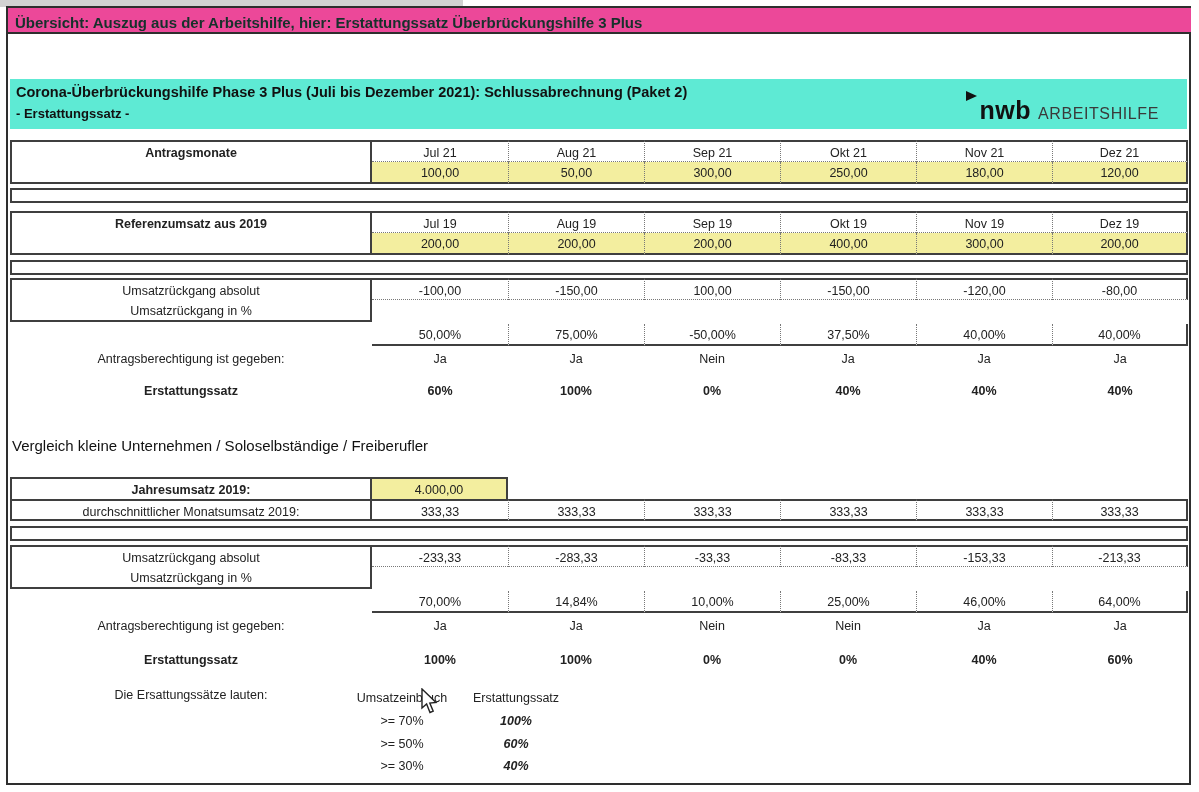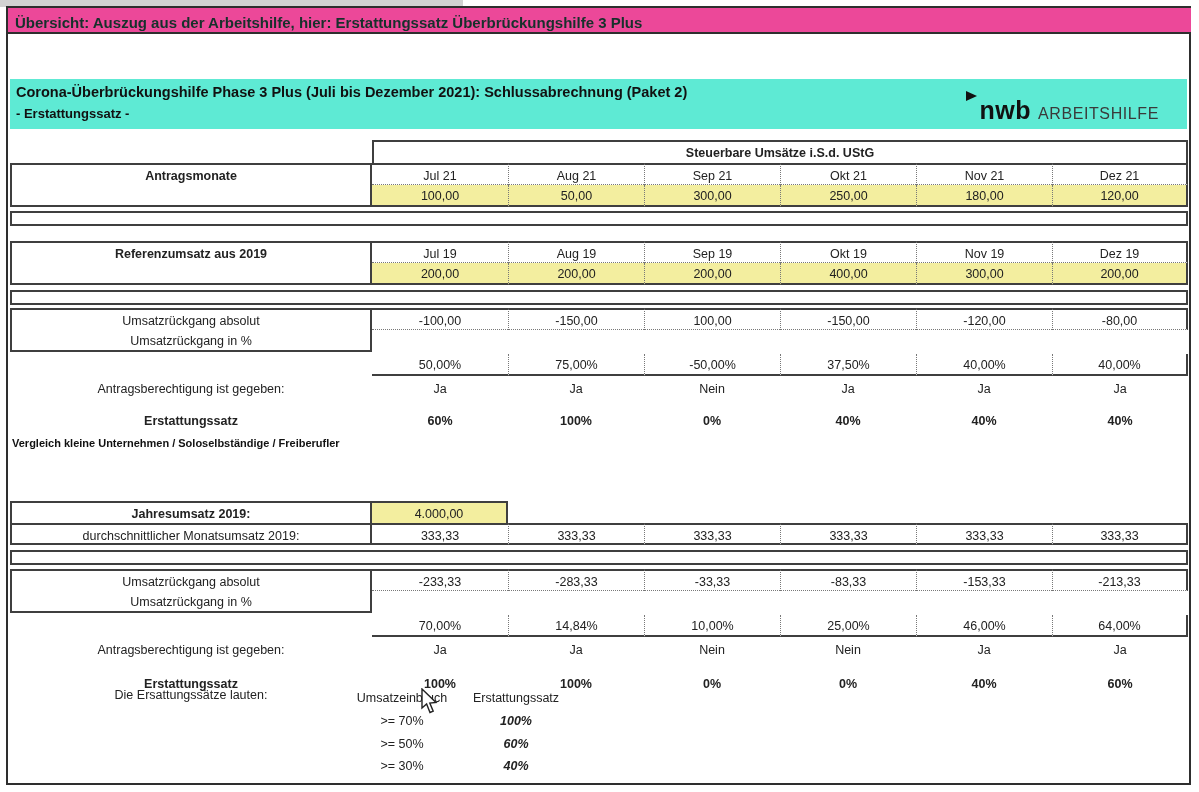--- a/index.html
+++ b/index.html
@@ -54,31 +54,31 @@
   .da > .cell:first-child{border-left:none;}
   .da > .cell:last-child{border-right:2px solid #3f3f3f;}
   .dp > .cell{border-bottom:2px solid #3f3f3f;border-left:1px dotted #787878;margin-top:24px;}
   .dp > .cell:first-child{border-left:none;}
   .dp > .cell:last-child{border-right:2px solid #3f3f3f;}
   
   .an-val{background:#f3ee9f;border-top:2px solid #3f3f3f;border-right:2px solid #3f3f3f;box-sizing:border-box;}
   .mv > .cell{border-top:2px solid #3f3f3f;border-bottom:2px solid #3f3f3f;border-left:1px dotted #787878;}
   .mv > .cell:first-child{border-left:none;}
   .mv > .cell:last-child{border-right:2px solid #3f3f3f;}
-  .section-title{position:absolute;left:12px;top:437px;font-size:11px;font-weight:bold;color:#111;}
-  .sheet2{position:absolute;left:10px;top:501px;width:1178px;}
+  .section-title{position:absolute;left:12px;top:437px;font-size:15px;font-weight:normal;color:#111;}
+  .sheet2{position:absolute;left:10px;top:477px;width:1178px;}
   
   .legend{position:absolute;left:10px;top:688px;width:700px;}
   .legend .lab{position:absolute;left:0;top:0;width:362px;text-align:center;font-size:12.5px;}
   .lcol{position:absolute;top:0;width:136px;text-align:center;font-size:12.5px;line-height:22.5px;}
   .lcolA{left:324px;}
   .lcolB{left:438px;}
   .lcol .hd{line-height:20px;margin-bottom:2px;}
   .lcol .it{font-style:italic;font-weight:600;}
-  .mt4{margin-top:4px;} .mt5{margin-top:5px;} .mt8{margin-top:15px;} .mt3{margin-top:3px;}
+  .mt4{margin-top:4px;} .mt5{margin-top:5px;} .mt8{margin-top:8px;} .mt3{margin-top:3px;}
   .mt2{margin-top:2px;} .mt10{margin-top:10px;} .mt12{margin-top:12px;}
   .cursor{position:absolute;left:420px;top:688px;width:18px;height:27px;}
 </style>
 </head>
 <body>
 
 <div class="top-strip"></div>
 <div class="frame"></div>
 
 <div class="topbar">
@@ -89,24 +89,20 @@
   <div class="l1">Corona-Überbrückungshilfe Phase 3 Plus (Juli bis Dezember 2021): Schlussabrechnung (Paket 2)</div>
   <div class="l2">- Erstattungssatz -</div>
   <div class="logo">
     <span class="tri"></span>
     <span class="nwb">nwb</span>
     <span class="suffix">ARBEITSHILFE</span>
   </div>
 </div>
 
 <div class="sheet">
-  <div class="r">
-    <div class="lbl"></div>
-    <div class="hdrspan">Steuerbare Umsätze i.S.d. UStG</div>
-  </div>
   <div class="r">
     <div class="lbl bold b-l b-t b-r">Antragsmonate</div>
     <div class="wrap mo"><div class="cell">Jul 21</div><div class="cell">Aug 21</div><div class="cell">Sep 21</div><div class="cell">Okt 21</div><div class="cell">Nov 21</div><div class="cell">Dez 21</div></div>
   </div>
   <div class="r">
     <div class="lbl b-l b-r b-b"></div>
     <div class="wrap yv"><div class="cell">100,00</div><div class="cell">50,00</div><div class="cell">300,00</div><div class="cell">250,00</div><div class="cell">180,00</div><div class="cell">120,00</div></div>
   </div>
   <div class="r mt4">
       <div class="gap"></div>

